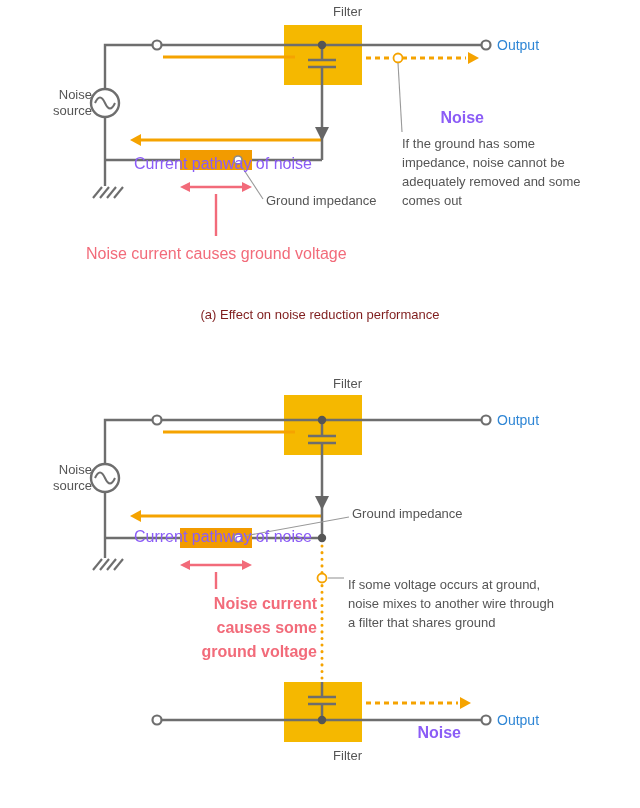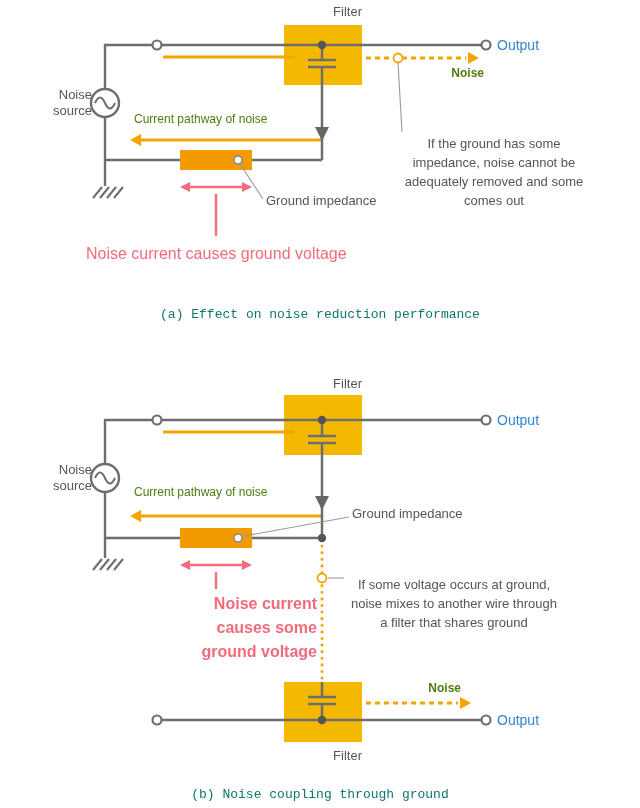--- a/index.html
+++ b/index.html
@@ -1,28 +1,28 @@
 <!DOCTYPE html>
 <html><head>
 <meta charset="utf-8">
 <style>
   html,body{margin:0;padding:0;background:#ffffff;}
   .stage{
     position:relative;width:640px;height:808px;background:#ffffff;
     font-family:"Liberation Sans",sans-serif;overflow:hidden;
   }
   .stage svg{position:absolute;left:0;top:0;}
-  .lbl{position:absolute;color:#555555;font-size:13px;line-height:1.25;text-align:center;}
+  .lbl{position:absolute;color:#555555;font-size:13px;line-height:1.25;}
   .ctr{text-align:right;}
   .blue{color:#2F86D5;font-size:14px;}
-  .orange{color:#4d7c0f;font-size:12px;}
+  .orange{color:#8b5cf6;font-size:16px;margin-top:42px;}
   .orange.b{font-weight:700;}
   .pink{color:#F26B7A;font-size:16px;line-height:1.5;}
   .small{font-size:13px;line-height:1.45;}
-  .caption{left:0;width:640px;text-align:center;color:#0f766e;font-size:13px;font-family:Liberation Mono, monospace;}
+  .caption{left:0;width:640px;text-align:center;color:#7f1d1d;font-size:13px;}
 </style>
 </head>
 <body>
 
 <div class="stage">
 
 <svg width="640" height="808" viewBox="0 0 640 808">
 
   <g stroke-linecap="butt">
 
@@ -143,15 +143,14 @@
 <div class="lbl ctr" style="left:284px;top:376px;width:78px;">Filter</div>
 <div class="lbl blue" style="left:497px;top:412px;">Output</div>
 <div class="lbl ctr" style="left:28px;top:462px;width:64px;">Noise source</div>
 <div class="lbl orange" style="left:134px;top:485px;">Current pathway of noise</div>
 <div class="lbl" style="left:352px;top:506px;">Ground impedance</div>
 <div class="lbl pink ctr" style="left:157px;top:592px;width:160px;font-weight:bold;">Noise current causes some ground voltage</div>
 <div class="lbl small" style="left:348px;top:576px;width:212px;">If some voltage occurs at ground, noise mixes to another wire through a filter that shares ground</div>
 <div class="lbl orange b ctr" style="left:381px;top:681px;width:80px;">Noise</div>
 <div class="lbl blue" style="left:497px;top:712px;">Output</div>
 <div class="lbl ctr" style="left:284px;top:748px;width:78px;">Filter</div>
-<div class="lbl caption" style="top:787px;">(b) Noise coupling through ground</div>
 
 </div>
 
 </body></html>

